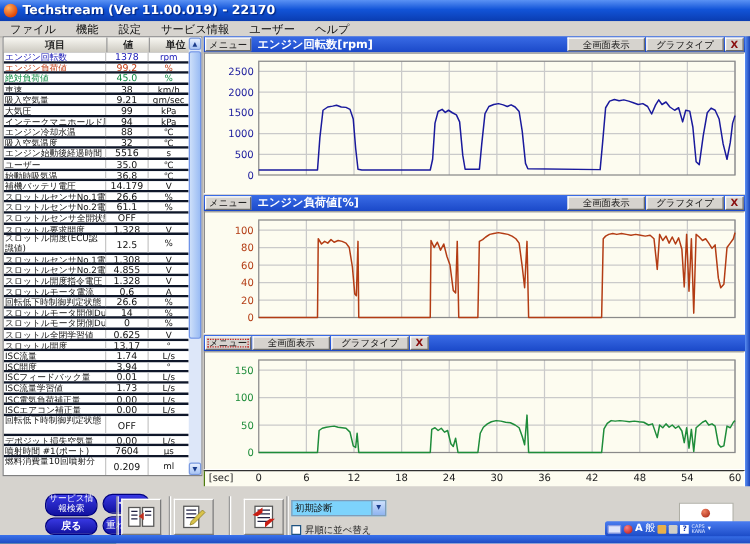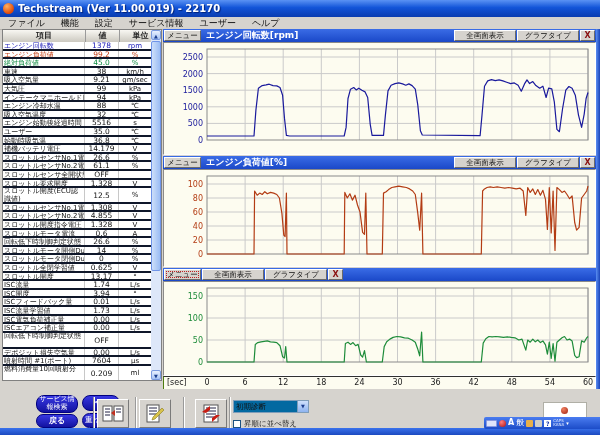--- a/index.html
+++ b/index.html
@@ -47,21 +47,21 @@
   .win-right-border{position:absolute;left:596px;top:29px;width:4px;height:360px;background:linear-gradient(90deg,#5a8ef2,#1a44b8);}
 
   
   .bluebtn{position:absolute;background:linear-gradient(#3838e2,#1212a0);color:#fff;border:1px solid #000080;border-radius:8px;font-size:7px;font-family:inherit;line-height:1.1;padding:0;display:flex;align-items:center;justify-content:center;text-align:center;margin-left:33px;}
   #btn-service{left:3px;top:395px;width:42px;height:18px;}
   #btn-prev{left:49px;top:395px;width:38px;height:16px;font-size:8px;}
   #btn-return{left:3px;top:414px;width:42px;height:14px;font-size:8px;font-weight:bold;}
   #btn-overlay{left:49px;top:413px;width:44px;height:15px;font-size:7.5px;}
   .tsep{position:absolute;top:397px;width:0;height:32px;border-left:1px solid #9a9a9a;border-right:1px solid #fff;}
   .toolbtn{position:absolute;top:399px;width:32px;height:29px;background:#d6d3ce;border:1px solid;border-color:#fff #7a7a7a #7a7a7a #fff;display:flex;align-items:center;justify-content:center;padding:0;}
-  .dropdown{position:absolute;left:233px;top:400px;width:76px;height:13px;background:#0369a1;border:1px solid #7f9db9;font-size:7.5px;display:flex;align-items:center;box-sizing:border-box;color:#111;}
+  .dropdown{position:absolute;left:233px;top:400px;width:76px;height:13px;background:#7dd3fc;border:1px solid #7f9db9;font-size:7.5px;display:flex;align-items:center;box-sizing:border-box;color:#111;}
   .dd-text{flex:1;padding-left:2px;white-space:nowrap;overflow:hidden;}
   .dd-btn{width:11px;height:11px;background:linear-gradient(#cfe0fc,#8fb4f0);border-left:1px solid #7f9db9;font-size:5px;text-align:center;line-height:11px;color:#1a3c8c;box-sizing:border-box;}
   .checkbox-row{position:absolute;left:233px;top:419px;display:flex;align-items:center;gap:3px;font-size:7.5px;color:#222;}
   .cbox{width:8px;height:8px;background:#fff;border:1px solid #1c5180;box-sizing:border-box;}
   .float-box{position:absolute;left:543px;top:402px;width:42px;height:15px;background:#fff;border:1px solid #b0afa6;}
   .ball{position:absolute;left:17px;top:4px;width:7px;height:7px;border-radius:50%;background:radial-gradient(circle at 35% 30%,#f08060,#a02010);}
   .ime{position:absolute;left:484px;top:417px;width:116px;height:12px;background:linear-gradient(#4a7cf0,#1c4cc8);display:flex;align-items:center;gap:2px;padding:0 2px;box-sizing:border-box;color:#fff;border-radius:2px 0 0 2px;}
   .ime .kb{width:11px;height:7px;background:#dfe4fa;border:1px solid #8a9ae0;border-radius:1px;box-sizing:border-box;}
   .ime .orb{width:7px;height:7px;border-radius:50%;background:radial-gradient(circle at 35% 30%,#ff8080,#b01010);}
   .ime .a{font-size:8px;font-weight:bold;line-height:8px;}

